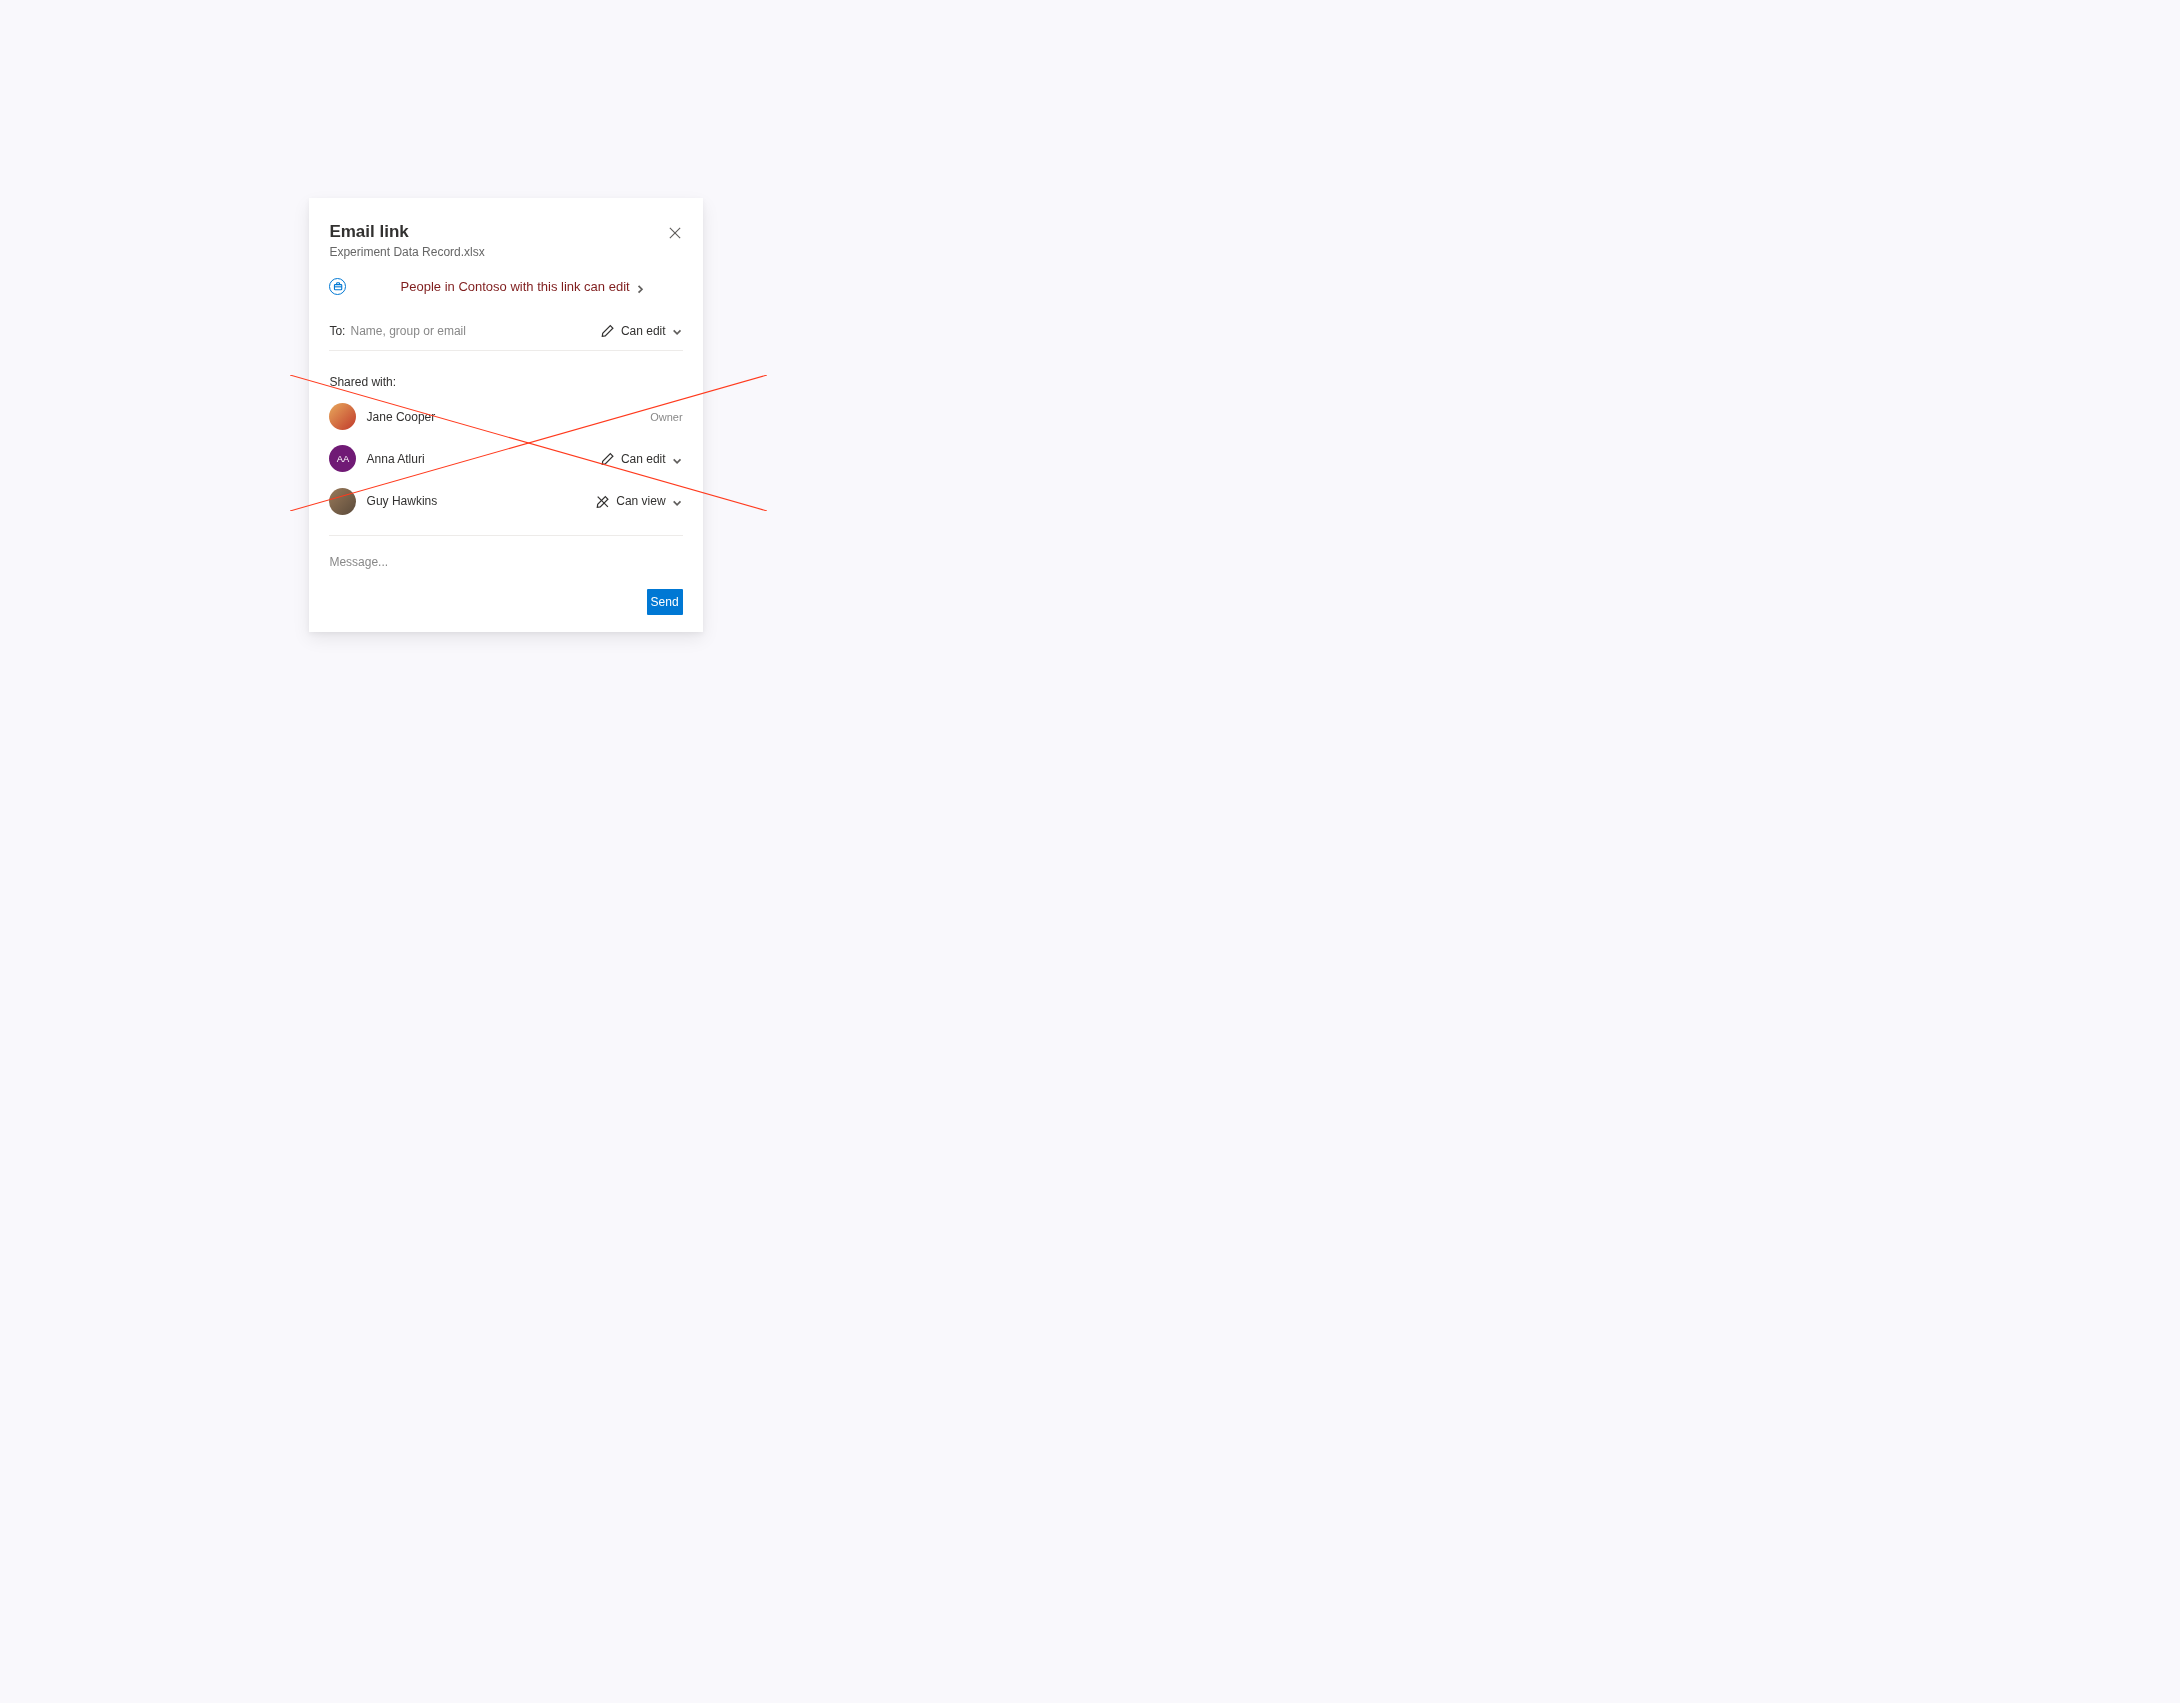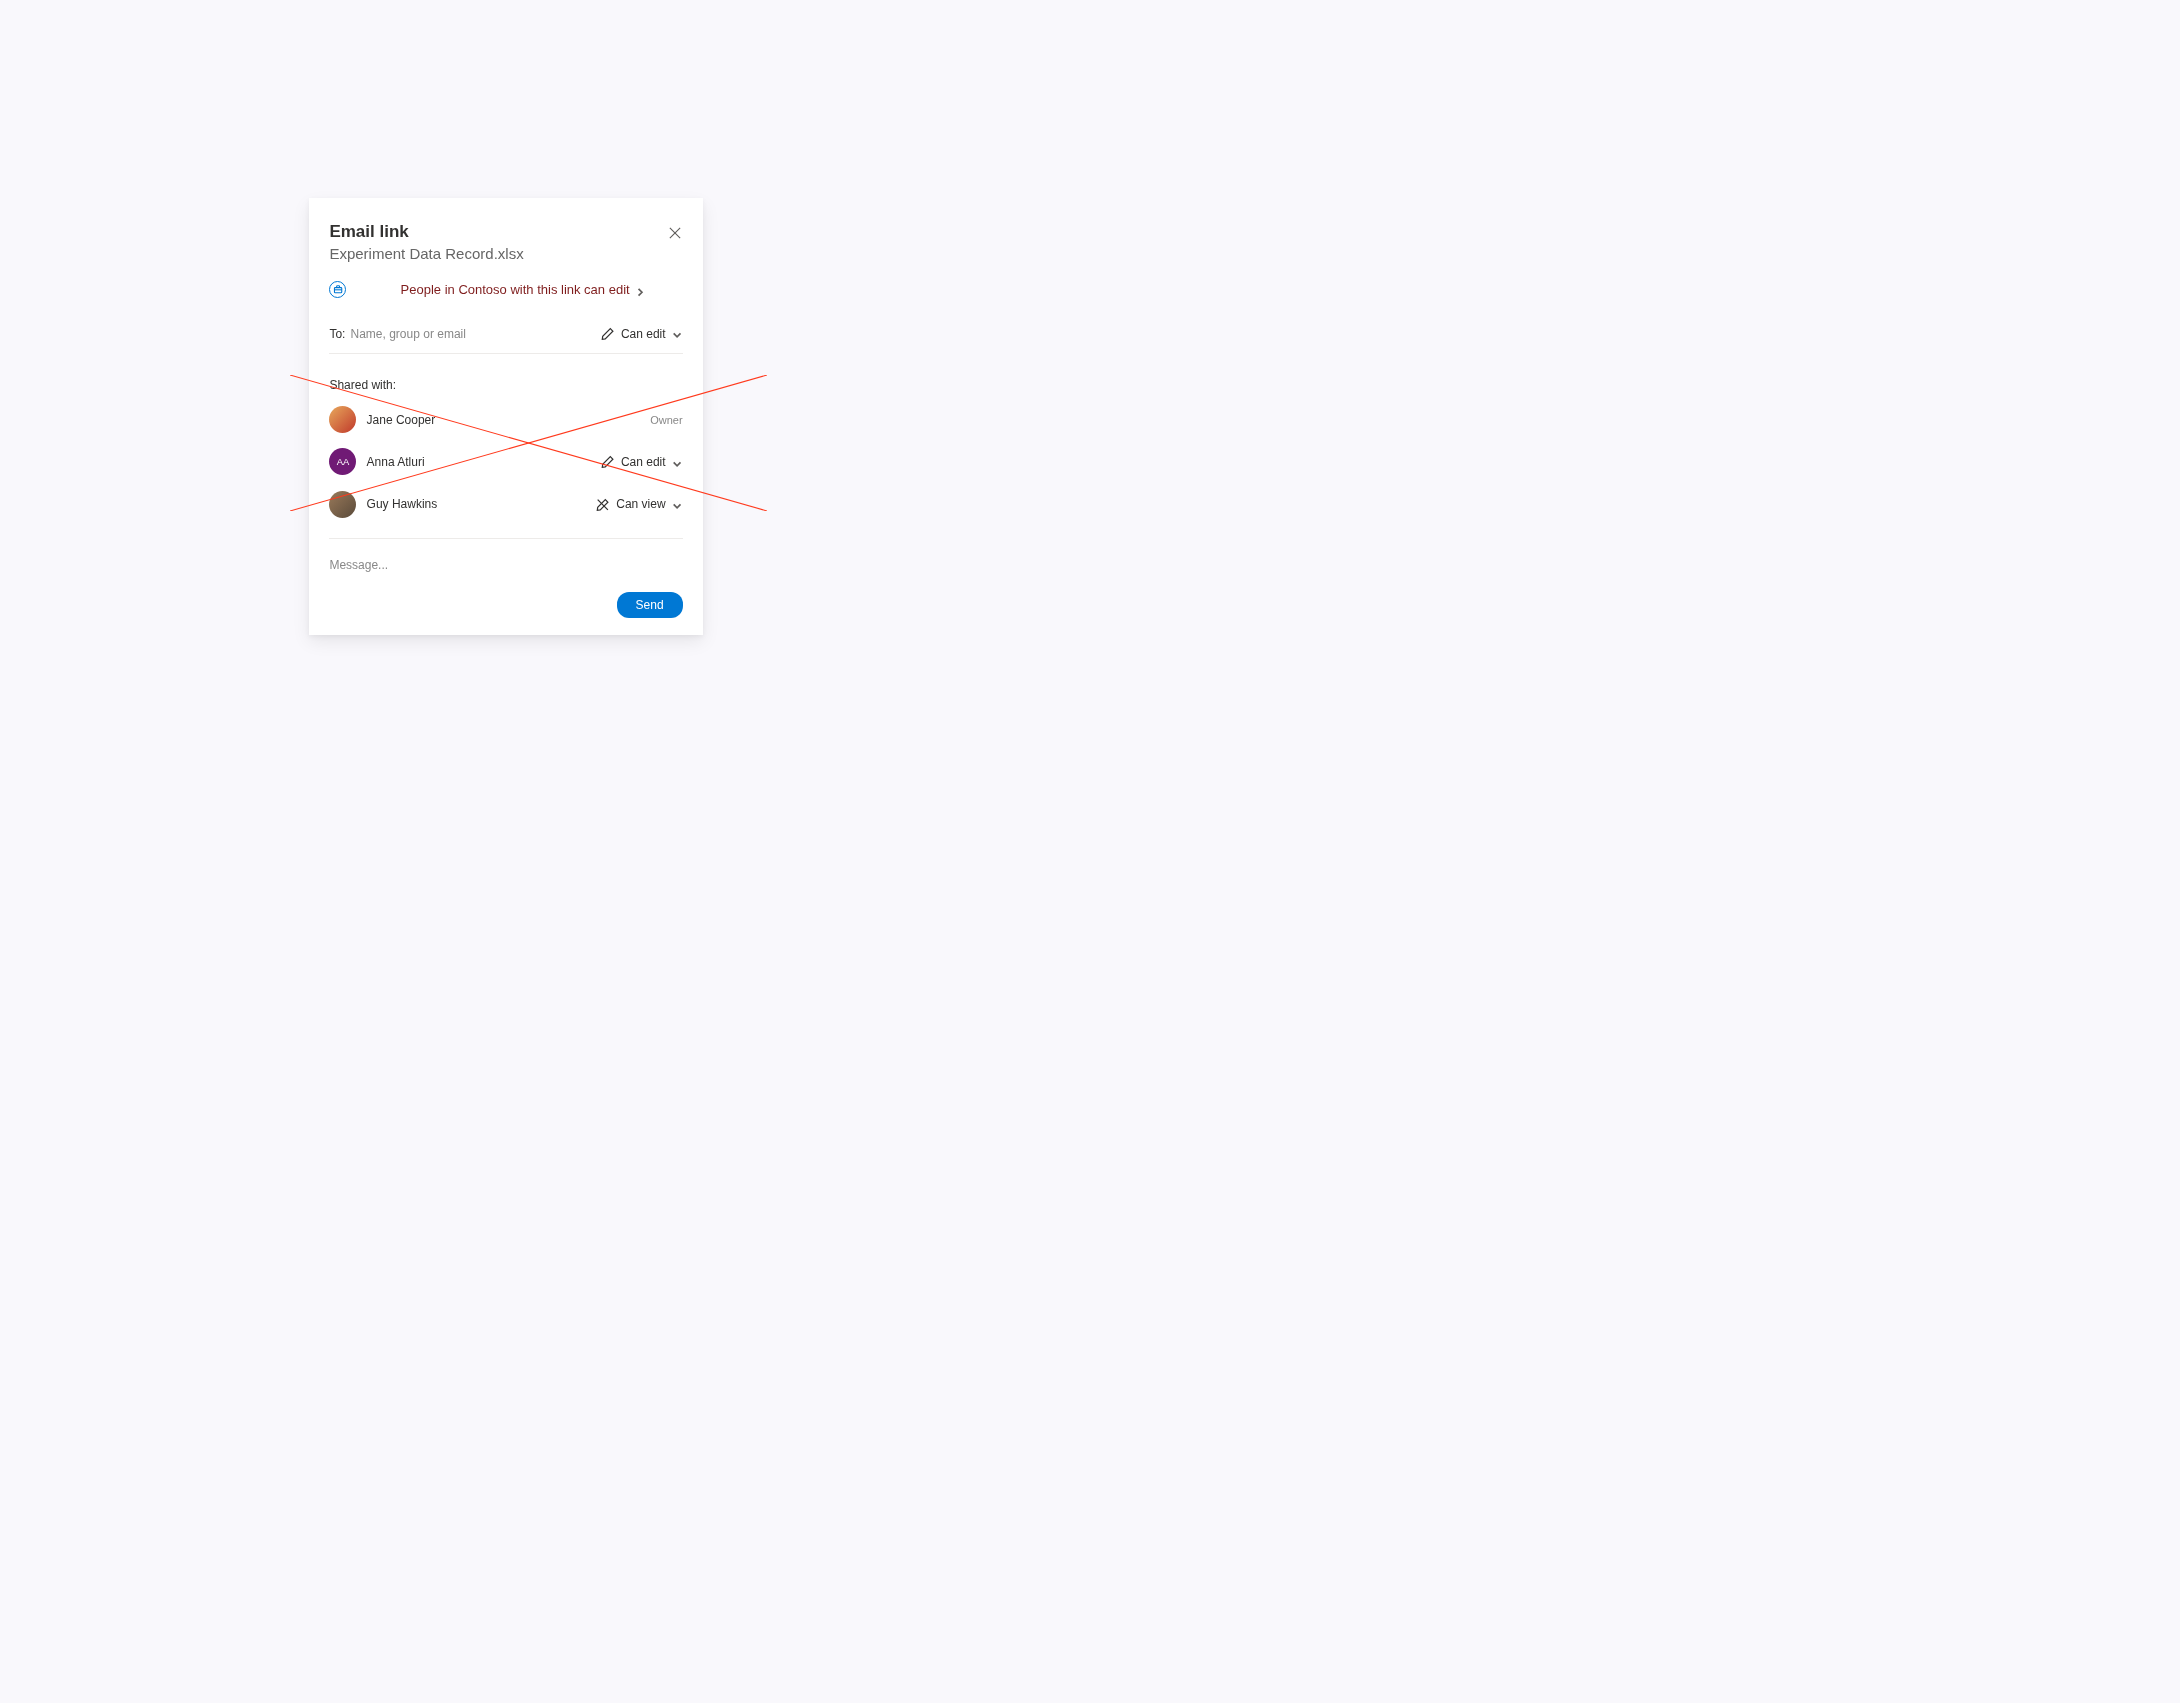--- a/index.html
+++ b/index.html
@@ -29,21 +29,21 @@
   align-items: flex-start;
 }
 
 .dialog-title {
   font-size: 17px;
   font-weight: 600;
   color: #323130;
 }
 
 .dialog-subtitle {
-  font-size: 15px;
+  font-size: 12px;
   color: #666666;
   margin-top: 2.6px;
 }
 
 .close-btn {
   cursor: pointer;
   color: #605e5c;
   width: 13.6px;
   height: 13.6px;
   margin-top: 5.1px;
@@ -209,22 +209,22 @@
   justify-content: flex-end;
   margin-top: 20.4px;
 }
 
 .send-btn {
   background: #0078d4;
   color: #ffffff;
   border: none;
   font-size: 12px;
   font-weight: 400;
-  padding: 6px 19px;
-  border-radius: 12px;
+  padding: 6px 4px;
+  border-radius: 1px;
   cursor: pointer;
   font-family: inherit;
 }
 
 .cross-overlay {
   position: absolute;
   pointer-events: none;
   left: 290px;
   top: 375px;
   width: 477px;

